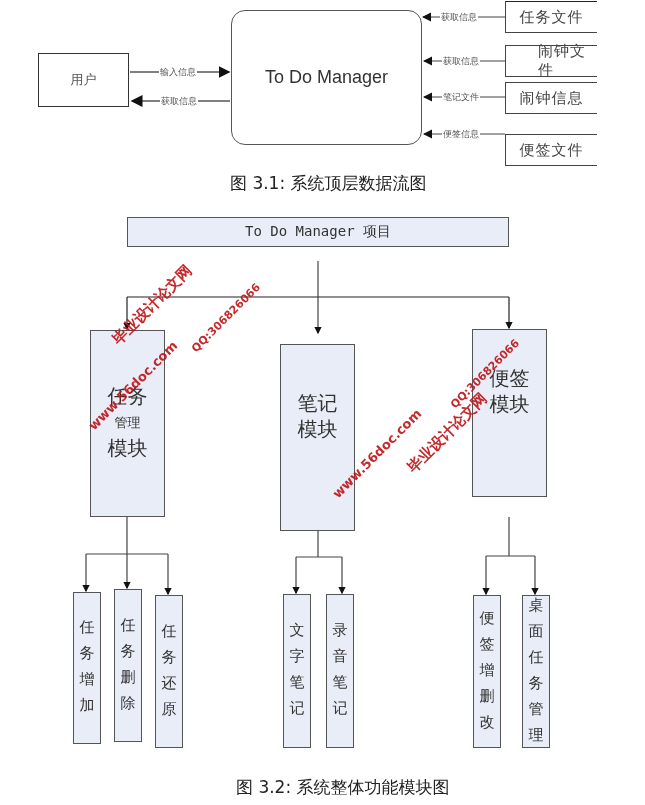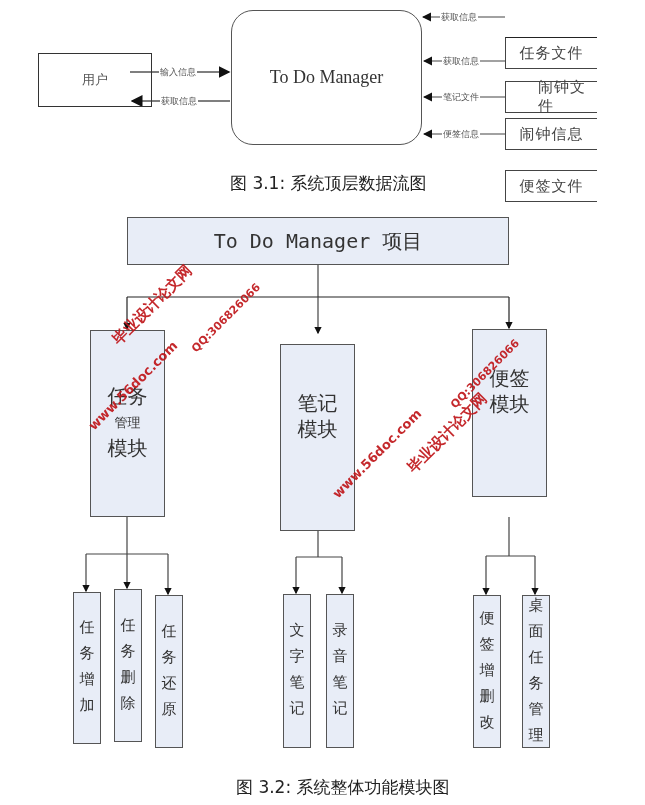--- a/index.html
+++ b/index.html
@@ -1,35 +1,35 @@
 <!DOCTYPE html>
 <html><head>
 <meta charset="utf-8">
 <style>
   html, body { margin: 0; padding: 0; background: #ffffff; }
   body { width: 645px; height: 805px; position: relative; overflow: hidden;
          font-family: "DejaVu Sans", sans-serif; color: #333; }
   .abs { position: absolute; }
   svg { position: absolute; left: 0; top: 0; }
   
-  .user-box { left: 38px; top: 53px; width: 114px; height: 54px; border: 1px solid #333;
+  .user-box { left: 38px; top: 53px; width: 91px; height: 54px; border: 1px solid #333;
               display: flex; align-items: center; justify-content: center; font-size: 13px; color: #555; box-sizing: border-box; }
-  .core-box { left: 231px; top: 10px; width: 191px; height: 135px; border: 1.5px solid #555; border-radius: 22px;
+  .core-box { left: 231px; top: 10px; width: 191px; height: 135px; border: 1.5px solid #555; border-radius: 14px;
               display: flex; align-items: center; justify-content: center; box-sizing: border-box;
-              font-family: Liberation Serif, serif; font-size: 18px; color: #333; }
+              font-family: Liberation Sans, sans-serif; font-size: 18px; color: #333; }
   .file-box { left: 505px; width: 92px; height: 32px; border: 1.5px solid #444; border-right: none;
               box-sizing: border-box; display: flex; align-items: center; justify-content: center;
-              font-size: 15px; color: #444; letter-spacing: 1px; margin-top: 36px; }
+              font-size: 15px; color: #444; letter-spacing: 1px; }
   .flow-label { font-size: 9px; color: #555; background: #fff; padding: 0 1px; white-space: nowrap; }
   .caption { font-size: 17px; color: #222; white-space: nowrap; }
   
   .node { background: #e8edf7; border: 1.5px solid #555; box-sizing: border-box; color: #333;
           display: flex; align-items: center; justify-content: center; font-family: Liberation Mono, monospace; }
-  .root-node { left: 127px; top: 217px; width: 382px; height: 48px;
-               font-family: "DejaVu Sans Mono", "Liberation Mono", monospace; font-size: 20px; }
+  .root-node { left: 127px; top: 217px; width: 382px; height: 30px;
+               font-family: "DejaVu Sans Mono", "Liberation Mono", monospace; font-size: 14px; }
   .module { width: 75px; font-size: 20px; line-height: 26px; text-align: center; }
   .module span { display: block; }
   .leaf { width: 28px; font-size: 15px; line-height: 26px; flex-direction: column; }
   .leaf span { display: block; }
   .watermark { color: #c0171b; font-weight: bold; white-space: nowrap; transform-origin: left bottom; opacity: 0.92; }
 </style>
 </head>
 <body>
 
 <svg width="645" height="805">

